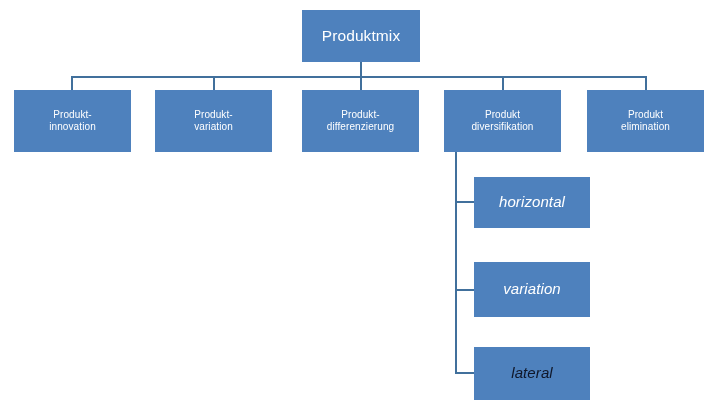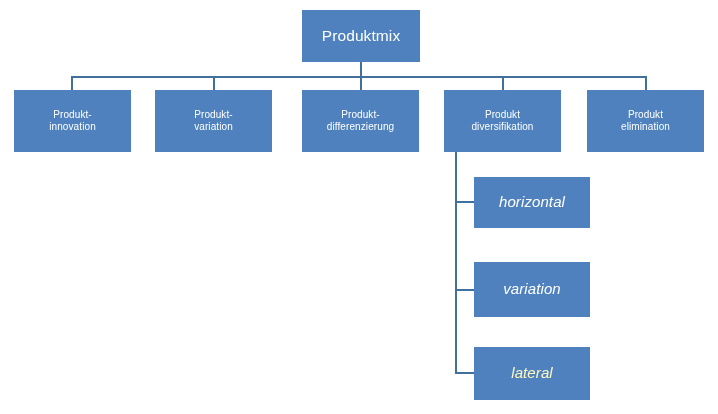--- a/index.html
+++ b/index.html
@@ -77,15 +77,15 @@
   <div class="conn v" style="left: 455px; top: 152px; height: 221px; background: rgb(65, 112, 156);"></div>
 
   <div class="conn h" style="left: 455px; top: 201px; width: 19px; background: rgb(65, 112, 156);"></div>
   <div class="conn h" style="left: 455px; top: 289px; width: 19px; background: rgb(65, 112, 156);"></div>
   <div class="conn h" style="left: 455px; top: 372px; width: 19px; background: rgb(65, 112, 156);"></div>
 
   <div class="node lvl3" style="left: 474px; top: 177px; width: 116px; height: 51px; background: rgb(78, 129, 189); color: rgb(255, 255, 255);">horizontal</div>
 
   <div class="node lvl3" style="left: 474px; top: 262px; width: 116px; height: 55px; background: rgb(78, 129, 189); color: rgb(255, 255, 255);">variation</div>
 
-  <div class="node lvl3" style="left: 474px; top: 347px; width: 116px; height: 53px; background: rgb(78, 129, 189); color: #fef9c3;">lateral</div>
+  <div class="node lvl3" style="left: 474px; top: 347px; width: 116px; height: 53px; background: rgb(78, 129, 189); color: #0f172a;">lateral</div>
 
 </div>
 
 </body></html>

